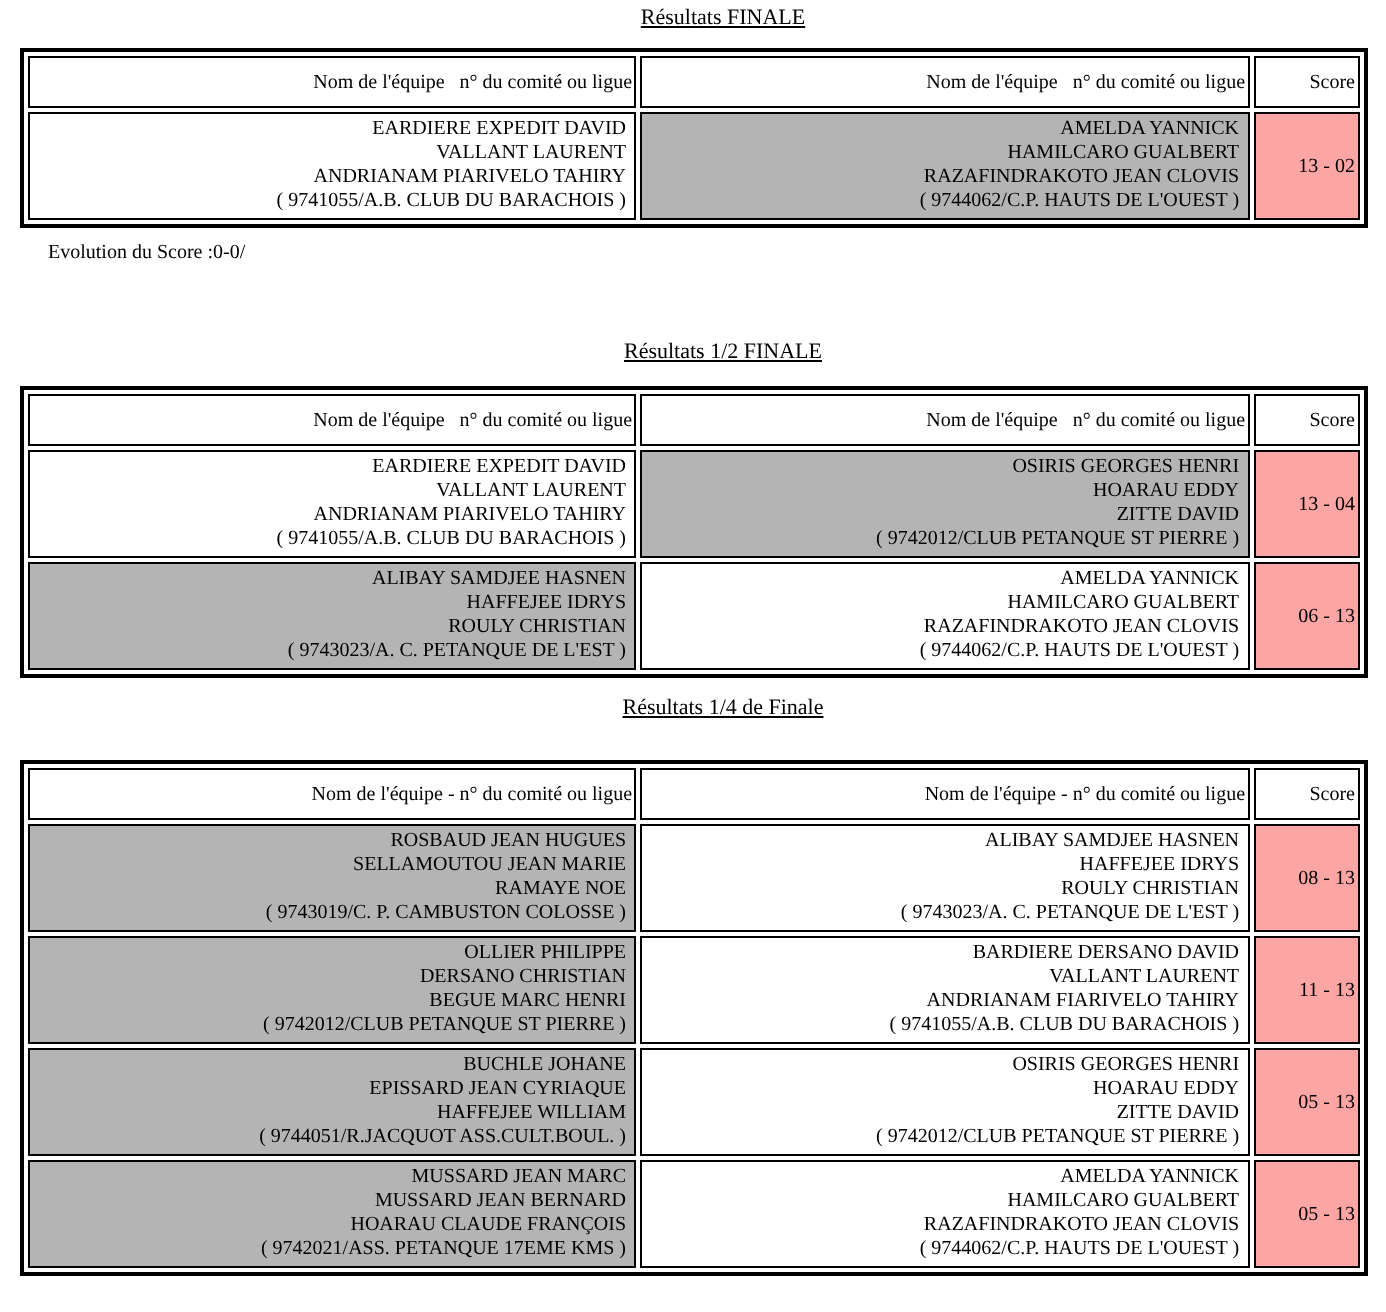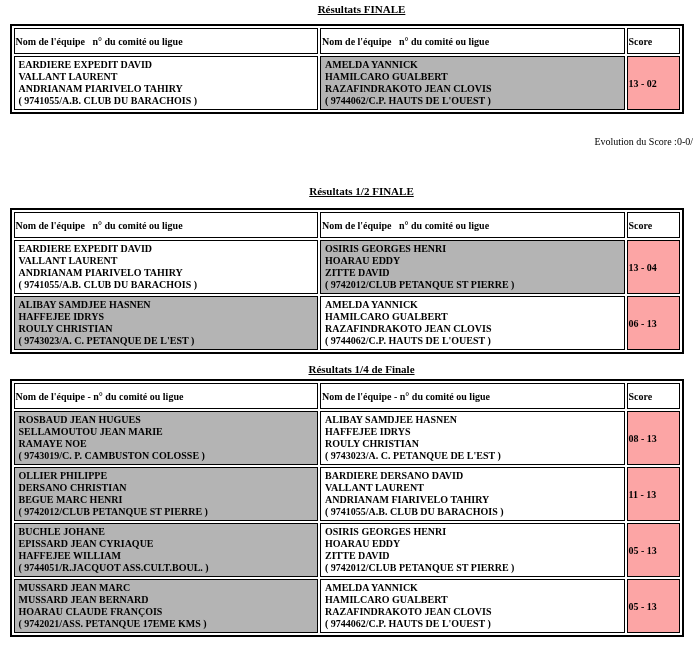--- a/index.html
+++ b/index.html
@@ -6,46 +6,47 @@
   * { box-sizing: border-box; }
   html, body { margin: 0; padding: 0; background: #fff; }
   body {
     width: 693px;
     font-family: "Liberation Serif", "DejaVu Serif", serif;
     color: #000;
     padding-top: 3px;
   }
   .doc-title {
     text-align: center;
-    font-weight: bold;
+    font-weight: normal;
     font-size: 11px;
     text-decoration: underline;
     padding-left: 30px;
   }
   .doc-title.t1 { margin-bottom: 9px; }
   .doc-title.t2 { margin-top: 38px; margin-bottom: 11px; }
-  .doc-title.t3 { margin-top: 9px; margin-bottom: 4px; }
+  .doc-title.t3 { margin-top: 9px; margin-bottom: 20px; }
   .evolution {
-    text-align: right;
-    font-size: 10px;
-    margin-top: 22px;
+    text-align: left;
+    font-size: 10px;
+    margin-top: 7px;
+    padding-left: 24px;
   }
   table.results {
     width: 674px;
     margin: 0 auto;
     border: 2px solid var(--line);
     border-collapse: separate;
     border-spacing: 2px;
     table-layout: fixed;
   }
   table.results th, table.results td {
     border: 1px solid var(--line);
-    text-align: left;
+    text-align: right;
     vertical-align: middle;
-    font-weight: bold;
+    font-weight: normal;
     overflow: hidden;
   }
   table.results th {
     height: 26px;
     font-size: 10px;
     white-space: pre-wrap;
     background: #fff;
   }
   col.team-col { width: 46%; }
   col.score-col { width: 8%; }

